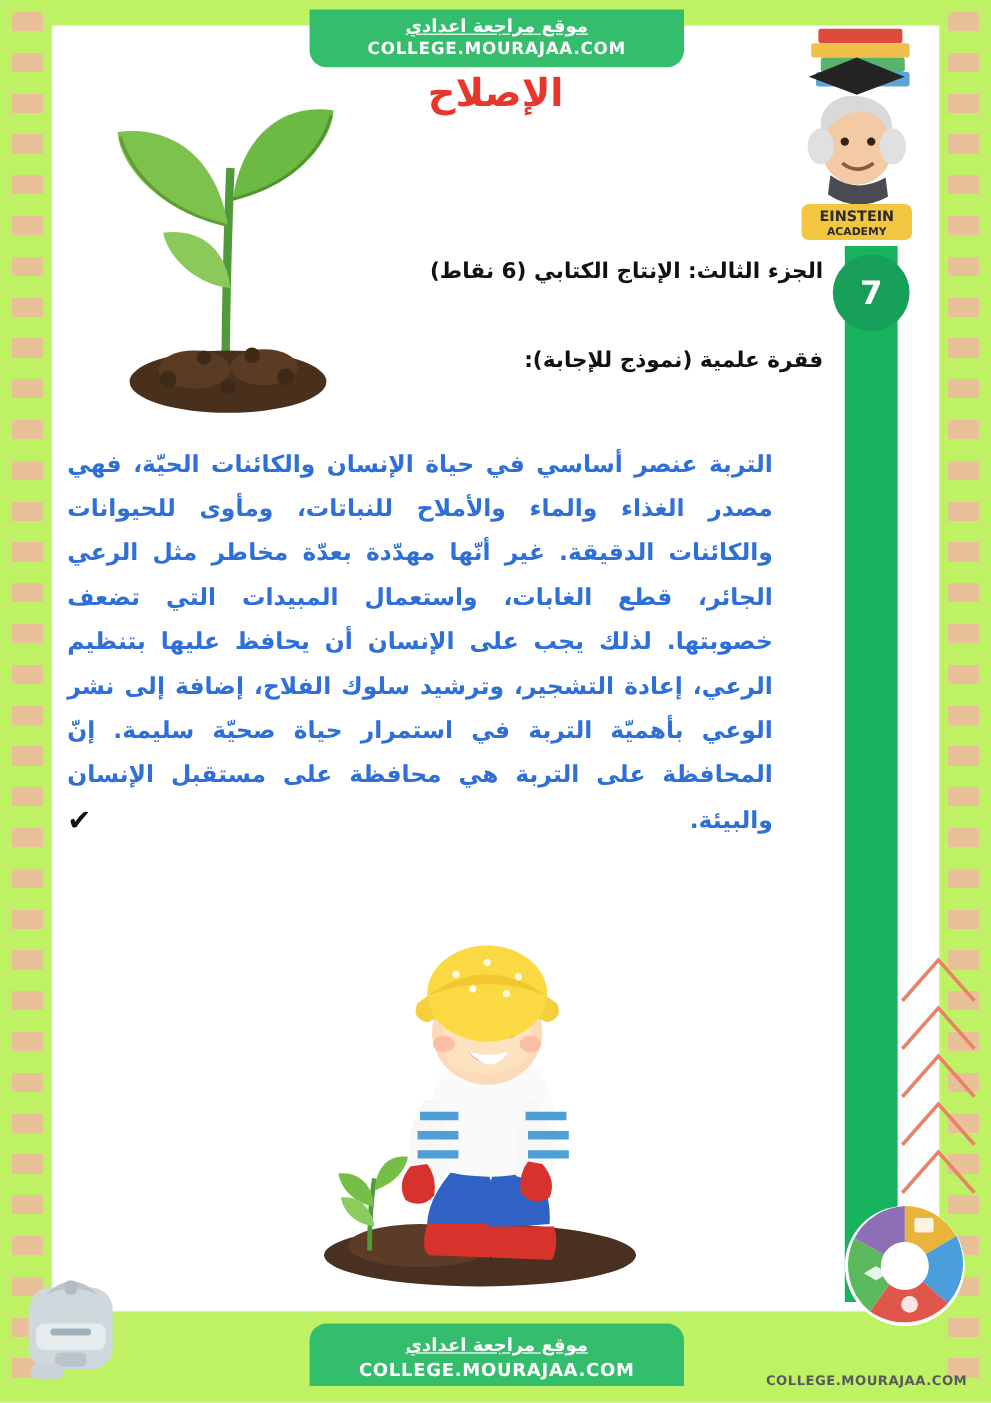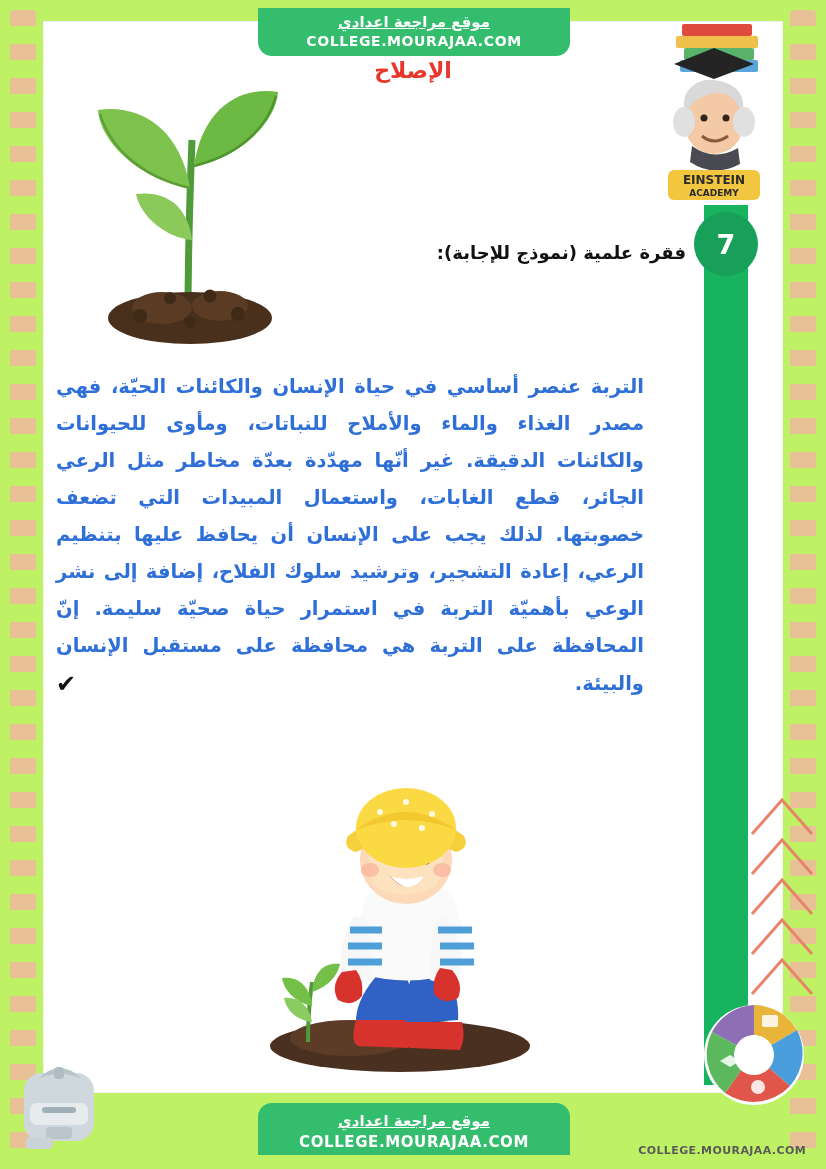--- a/index.html
+++ b/index.html
@@ -88,21 +88,21 @@
     letter-spacing: .6px;
     line-height: 20px;
   }
 
   
   .doc-title {
     position: absolute;
     top: 58px;
     left: 0; right: 0;
     text-align: center;
-    font-size: 22px;
+    font-size: 32px;
     font-weight: bold;
     color: #e8362a;
     z-index: 5;
   }
 
   
   .green-bar {
     position: absolute;
     right: 78px;
     top: 205px;
@@ -139,21 +139,21 @@
   .heading-1 {
     font-size: 18px;
     font-weight: bold;
     color: #111;
     line-height: 30px;
   }
   .heading-2 {
     font-size: 18px;
     font-weight: bold;
     color: #111;
-    margin-top: 26px;
+    margin-top: 44px;
     line-height: 30px;
   }
 
   .answer-body {
     position: absolute;
     left: 56px;
     top: 368px;
     width: 588px;
     z-index: 4;
     font-size: 19.5px;
@@ -280,20 +280,21 @@
       <rect x="16" y="152" width="92" height="30" rx="6" fill="#f2c73f"></rect>
       <text x="62" y="166" font-size="12" font-weight="bold" fill="#2b2b2b" text-anchor="middle" font-family="DejaVu Sans">EINSTEIN</text>
       <text x="62" y="178" font-size="9" font-weight="bold" fill="#2b2b2b" text-anchor="middle" font-family="DejaVu Sans">ACADEMY</text>
     </g>
   </svg>
 
   <div class="green-bar"></div>
   <div class="badge-circle">7</div>
 
   <div class="content">
+    <div class="heading-1">الجزء الثالث: الإنتاج الكتابي (6 نقاط)</div>
     <div class="heading-2">فقرة علمية (نموذج للإجابة):</div>
   </div>
 
   <div class="answer-body">
     <span>التربة عنصر أساسي في حياة الإنسان والكائنات الحيّة، فهي مصدر الغذاء والماء والأملاح للنباتات، ومأوى للحيوانات والكائنات الدقيقة. غير أنّها مهدّدة بعدّة مخاطر مثل الرعي الجائر، قطع الغابات، واستعمال المبيدات التي تضعف خصوبتها. لذلك يجب على الإنسان أن يحافظ عليها بتنظيم الرعي، إعادة التشجير، وترشيد سلوك الفلاح، إضافة إلى نشر الوعي بأهميّة التربة في استمرار حياة صحيّة سليمة. إنّ المحافظة على التربة هي محافظة على مستقبل الإنسان والبيئة.</span>
     <span class="tick">✔</span>
   </div>
 
   <svg class="kid" viewBox="0 0 330 360">
     <g>

